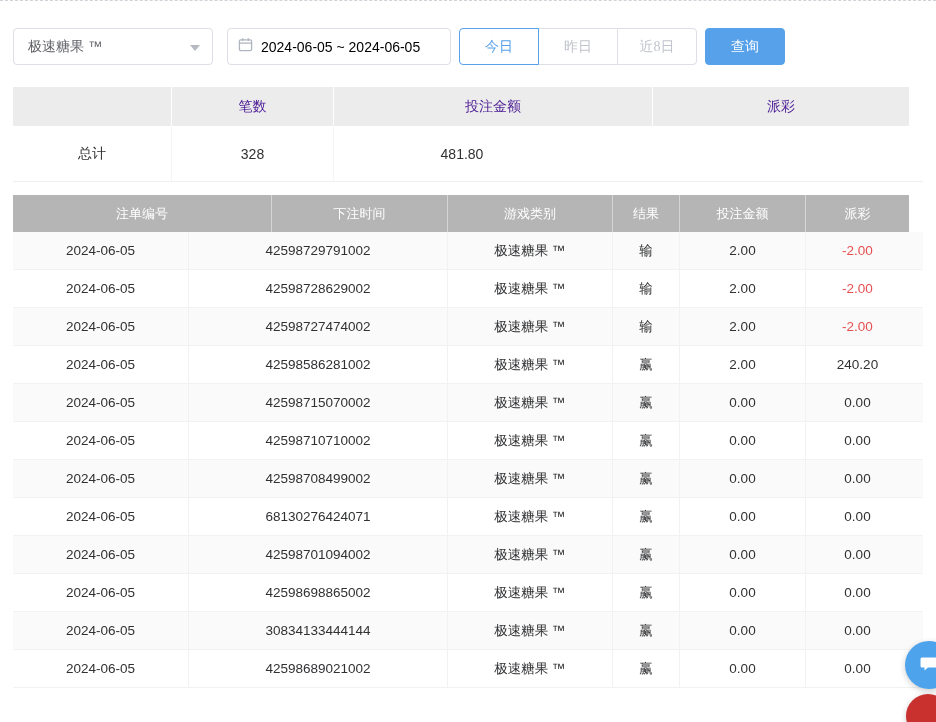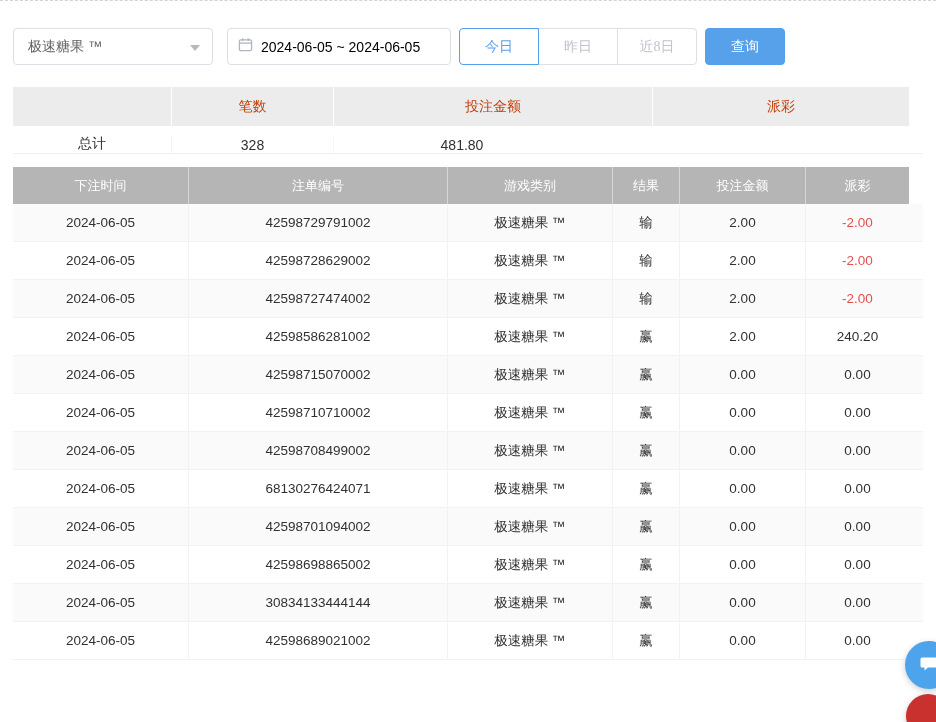--- a/index.html
+++ b/index.html
@@ -17,23 +17,23 @@
   .date-input{border:none;outline:none;width:100%;font-size:14px;color:#000000;margin-left:8px;font-family:inherit;background:transparent;}
   .btn-group{display:flex;margin-left:8px;}
   .qbtn{height:37px;min-width:80px;padding:0 18px;background:#fff;border:1px solid #dcdfe6;color:#c0c4cc;font-size:14px;cursor:pointer;margin-left:-1px;font-family:Liberation Serif, serif;}
   .qbtn:first-child{border-radius:4px 0 0 4px;margin-left:0;}
   .qbtn:last-child{border-radius:0 4px 4px 0;}
   .qbtn.active{color:var(--accent,#57a0ea);border-color:var(--accent,#57a0ea);position:relative;z-index:1;}
   .search-btn{height:37px;min-width:80px;margin-left:8px;background:var(--accent,#57a0ea);border:1px solid var(--accent,#57a0ea);border-radius:4px;color:#fff;font-size:14px;cursor:pointer;font-family:inherit;}
   
   .summary{margin-top:22px;font-size:14px;}
   .summary .hrow{display:flex;height:39px;}
-  .summary .hcell{background:#ececec;display:flex;align-items:center;justify-content:center;border-right:1px solid #fff;color:#c2410c;}
+  .summary .hcell{background:#ececec;display:flex;align-items:center;justify-content:center;border-right:1px solid #fff;color:#4c1d95;}
   .summary .hcell:last-child{border-right:none;}
-  .summary .drow{display:flex;height:28px;border-bottom:1px solid #efefef;align-items:flex-end;}
+  .summary .drow{display:flex;height:56px;border-bottom:1px solid #efefef;}
   .summary .dcell{display:flex;align-items:center;justify-content:center;border-right:1px solid #f5f5f5;}
   .summary .dcell:last-child{border-right:none;}
   .s0{width:159px;}.s1{width:162px;}.s2{width:319px;}.s3{width:256px;}
   
   .detail{margin-top:13px;font-size:13.5px;}
   .detail .hrow{display:flex;height:37px;}
   .detail .hcell{background:var(--table-header-bg,#b5b5b5);color:#fff;font-size:13px;display:flex;align-items:center;justify-content:center;border-right:1px solid rgba(255,255,255,.45);}
   .detail .hcell:last-child{border-right:none;}
   .tr{display:flex;height:38px;border-bottom:1px solid #f2f2f2;background:#fff;}
   .tr:nth-child(odd){background:#fafafa;}
@@ -89,22 +89,22 @@
     </div>
     <div class="drow">
       <div class="dcell s0">总计</div>
       <div class="dcell s1">328</div>
       <div class="dcell s3">481.80</div>
     </div>
   </div>
 
   <div class="detail">
     <div class="hrow">
+      <div class="hcell c1">注单编号</div>
       <div class="hcell c0">下注时间</div>
-      <div class="hcell c1">注单编号</div>
       <div class="hcell c2">游戏类别</div>
       <div class="hcell c3">结果</div>
       <div class="hcell c4">投注金额</div>
       <div class="hcell c5">派彩</div>
     </div>
     <div id="detail-body">
   <div class="tr">
     <div class="td c0">2024-06-05</div>
     <div class="td c1">42598729791002</div>
     <div class="td c2">极速糖果 ™</div>

